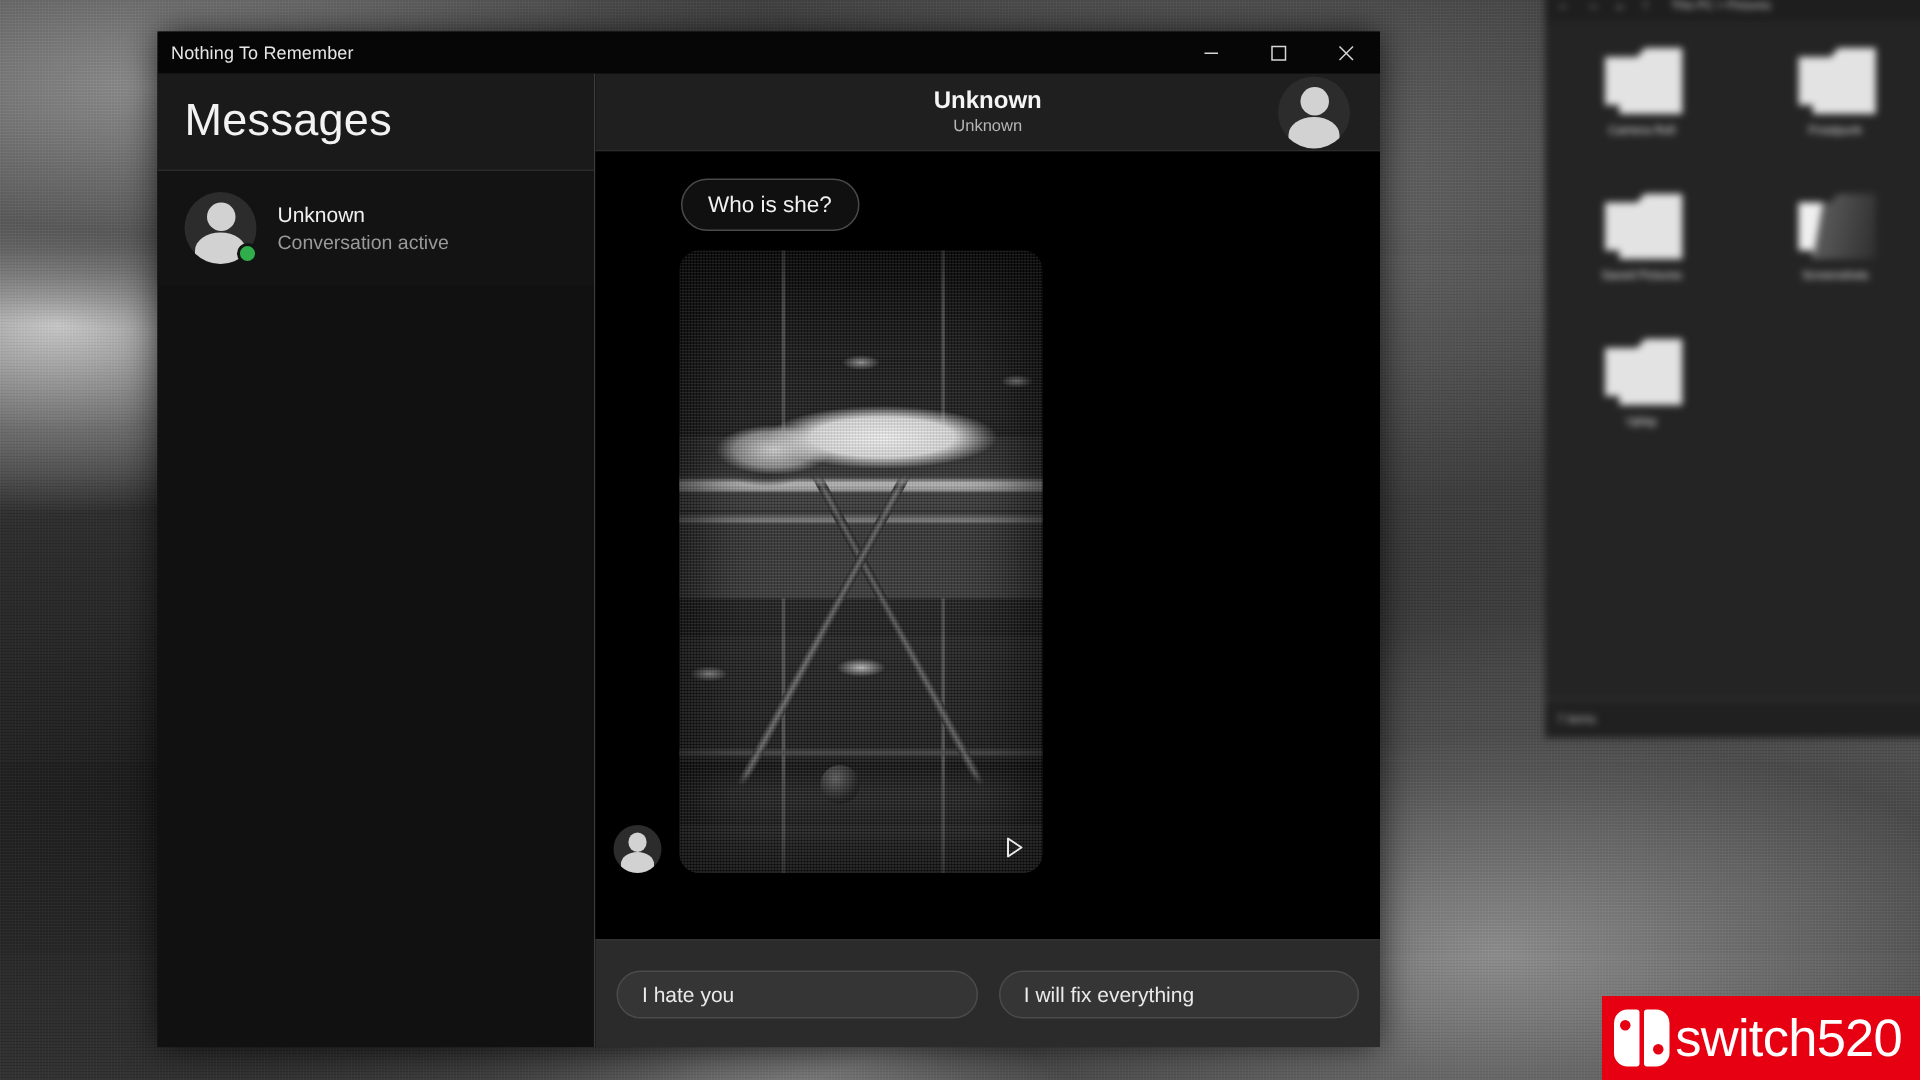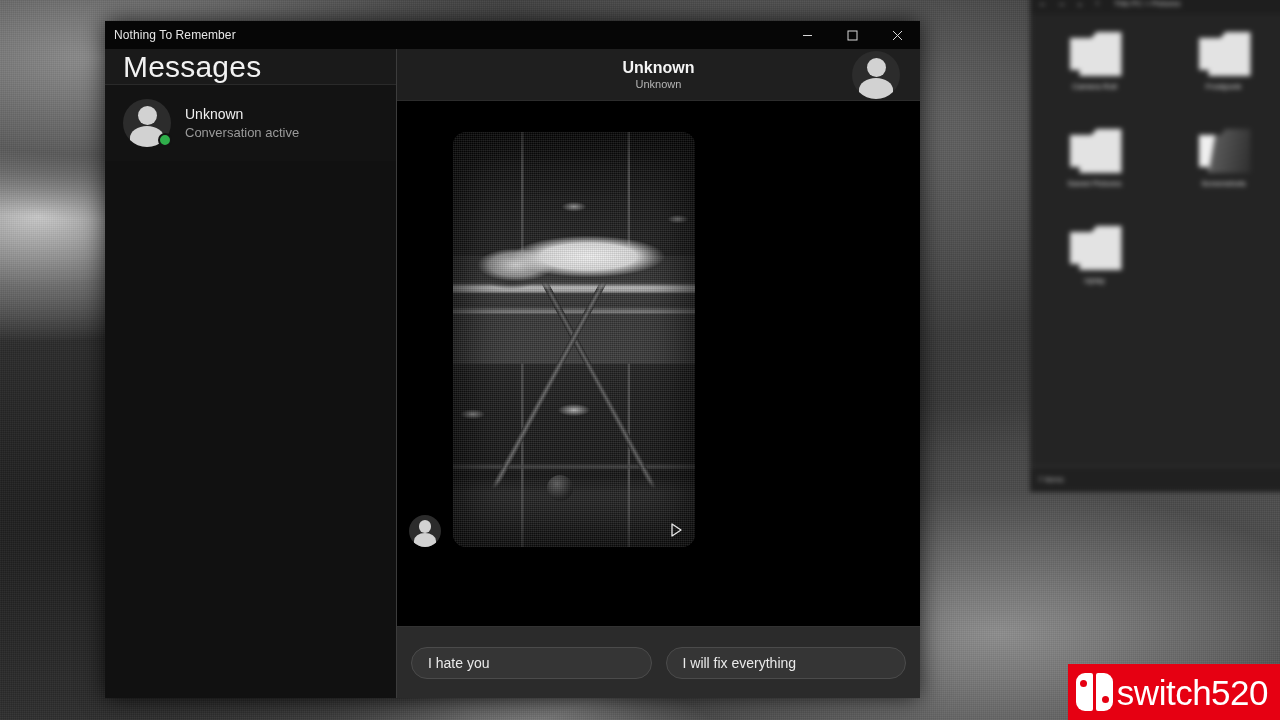--- a/index.html
+++ b/index.html
@@ -97,21 +97,21 @@
   #body-split { flex:1; display:flex; min-height:0; }
 
   
   #sidebar {
     width:292px; flex:0 0 292px;
     background:#141414;
     border-right:1px solid #3c3c3c;
     display:flex; flex-direction:column;
   }
   #sidebar-header {
-    height:36px; display:flex; align-items:center;
+    height:65px; display:flex; align-items:center;
     padding:0 0 0 18px;
     border-bottom:1px solid #2a2a2a;
     background:#1a1a1a;
   }
   #sidebar-header .h1 { font-size:30px; color:#f2f2f2; font-weight:400; letter-spacing:.2px; }
   #conv-list { flex:1; background:#111; }
   .conv-item {
     display:flex; align-items:center; gap:14px;
     padding:14px 14px 14px 18px;
     background:#131313;
@@ -398,20 +398,23 @@
         <div class="avatar-slot">
           <div class="avatar big">
             <div class="head"></div>
               <div class="shoulders"></div>
           </div>
         </div>
       </div>
 
       <div id="messages">
 
+        <div class="bubble-row">
+          <span class="bubble">Who is she?</span>
+        </div>
 
         <div class="media-row">
           <div class="avatar sm">
             <div class="head"></div>
               <div class="shoulders"></div>
           </div>
           <div class="media-card">
             <div class="media-photo"></div>
             <div class="media-frame-legs"></div>
             <div class="media-wheel"></div>

